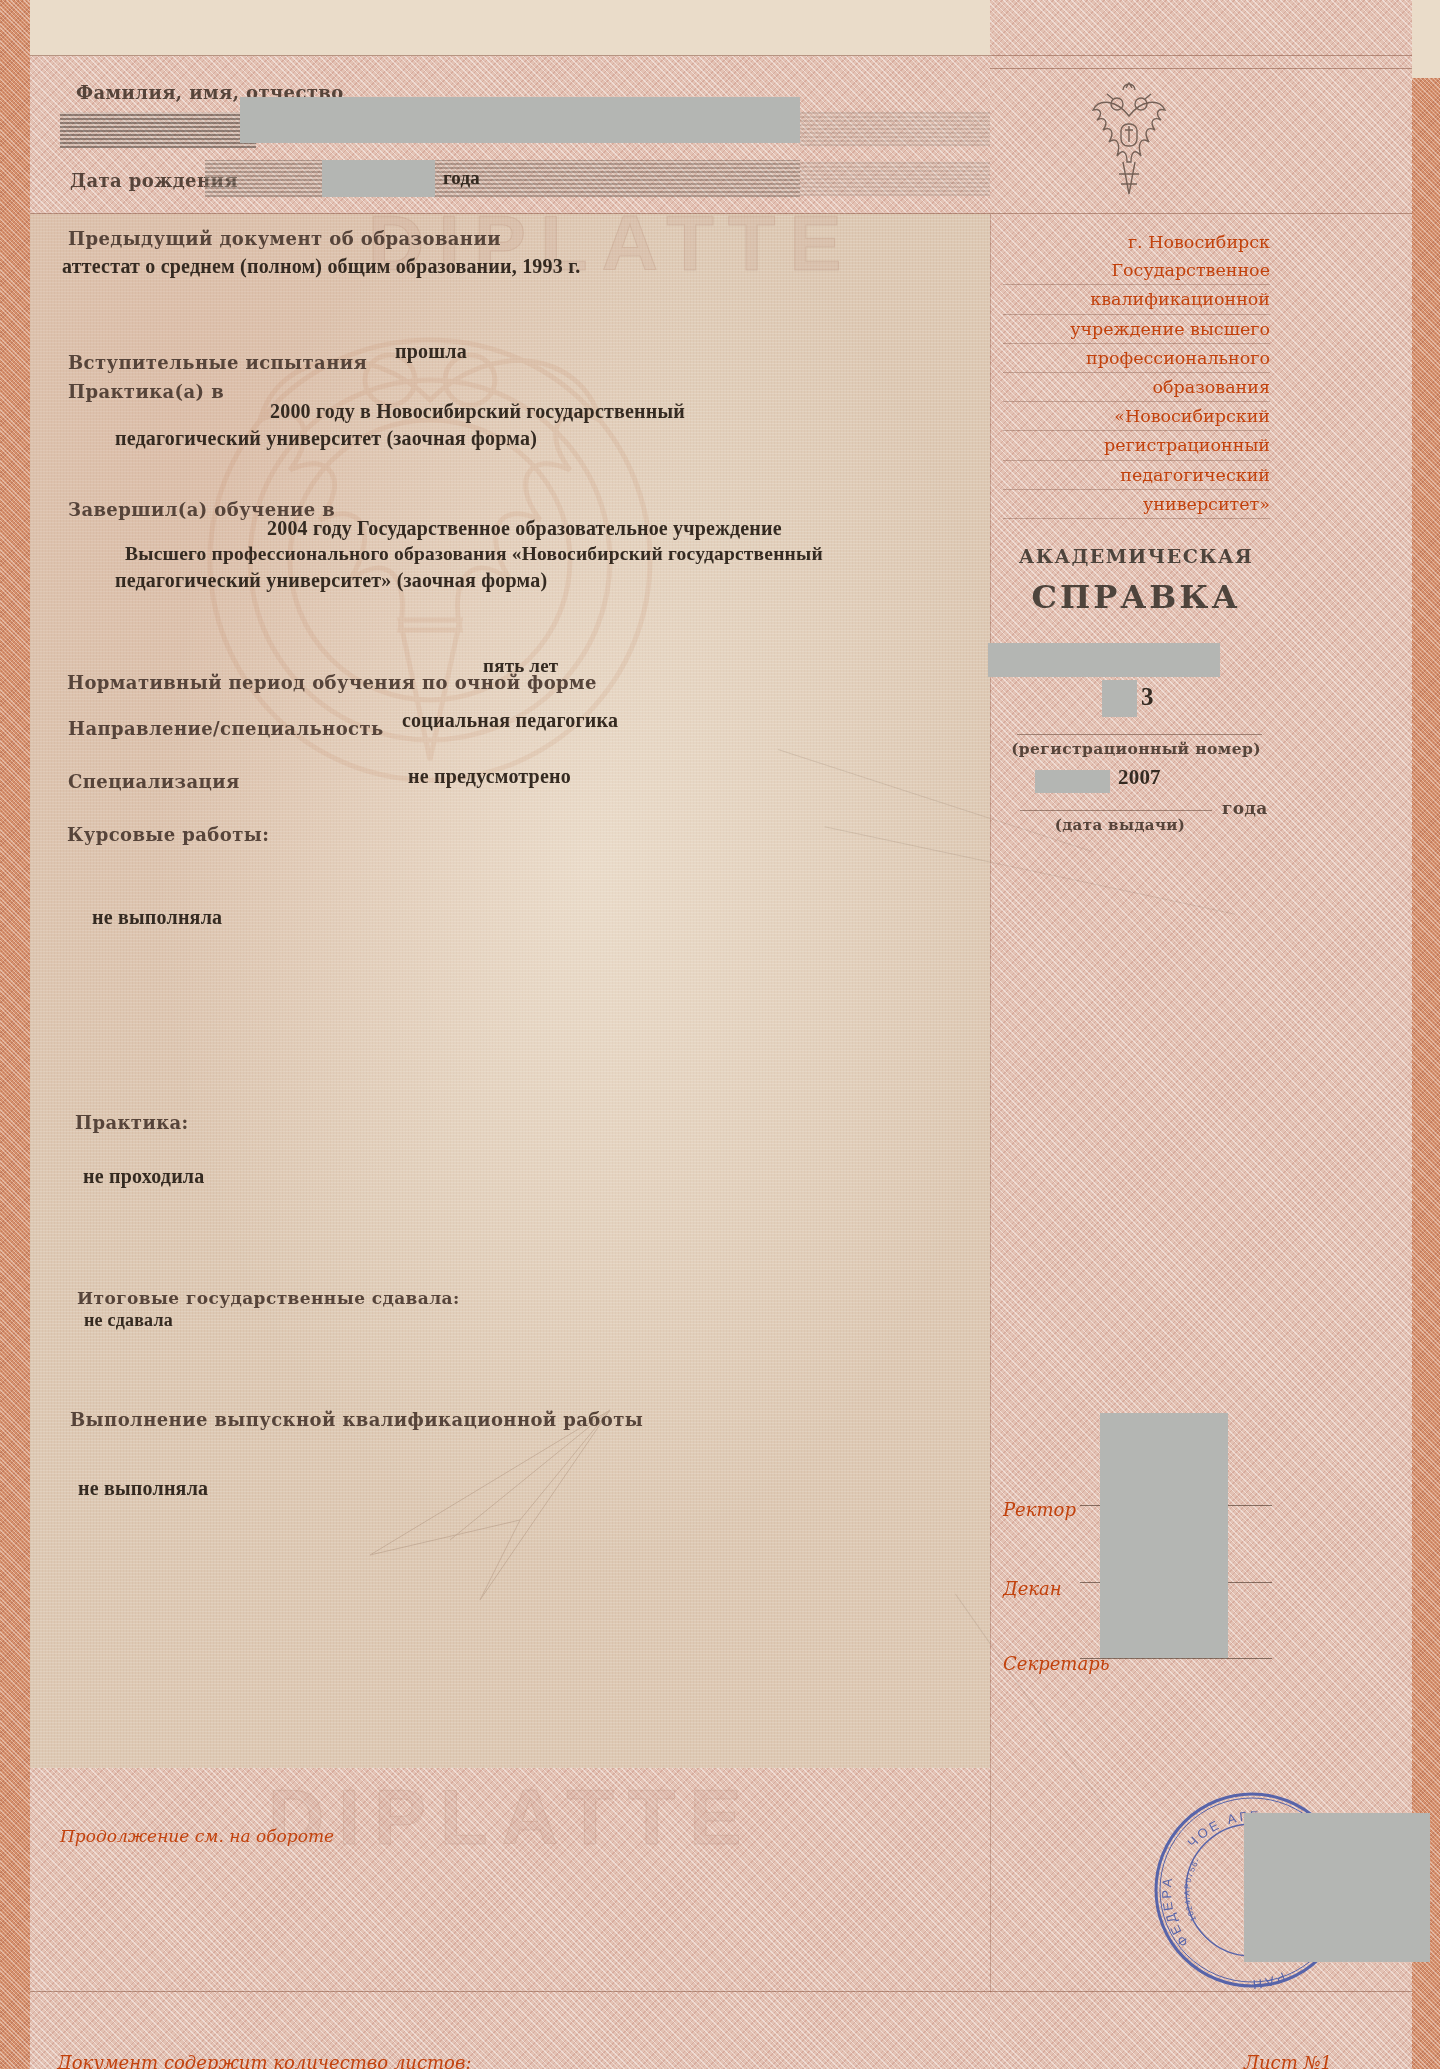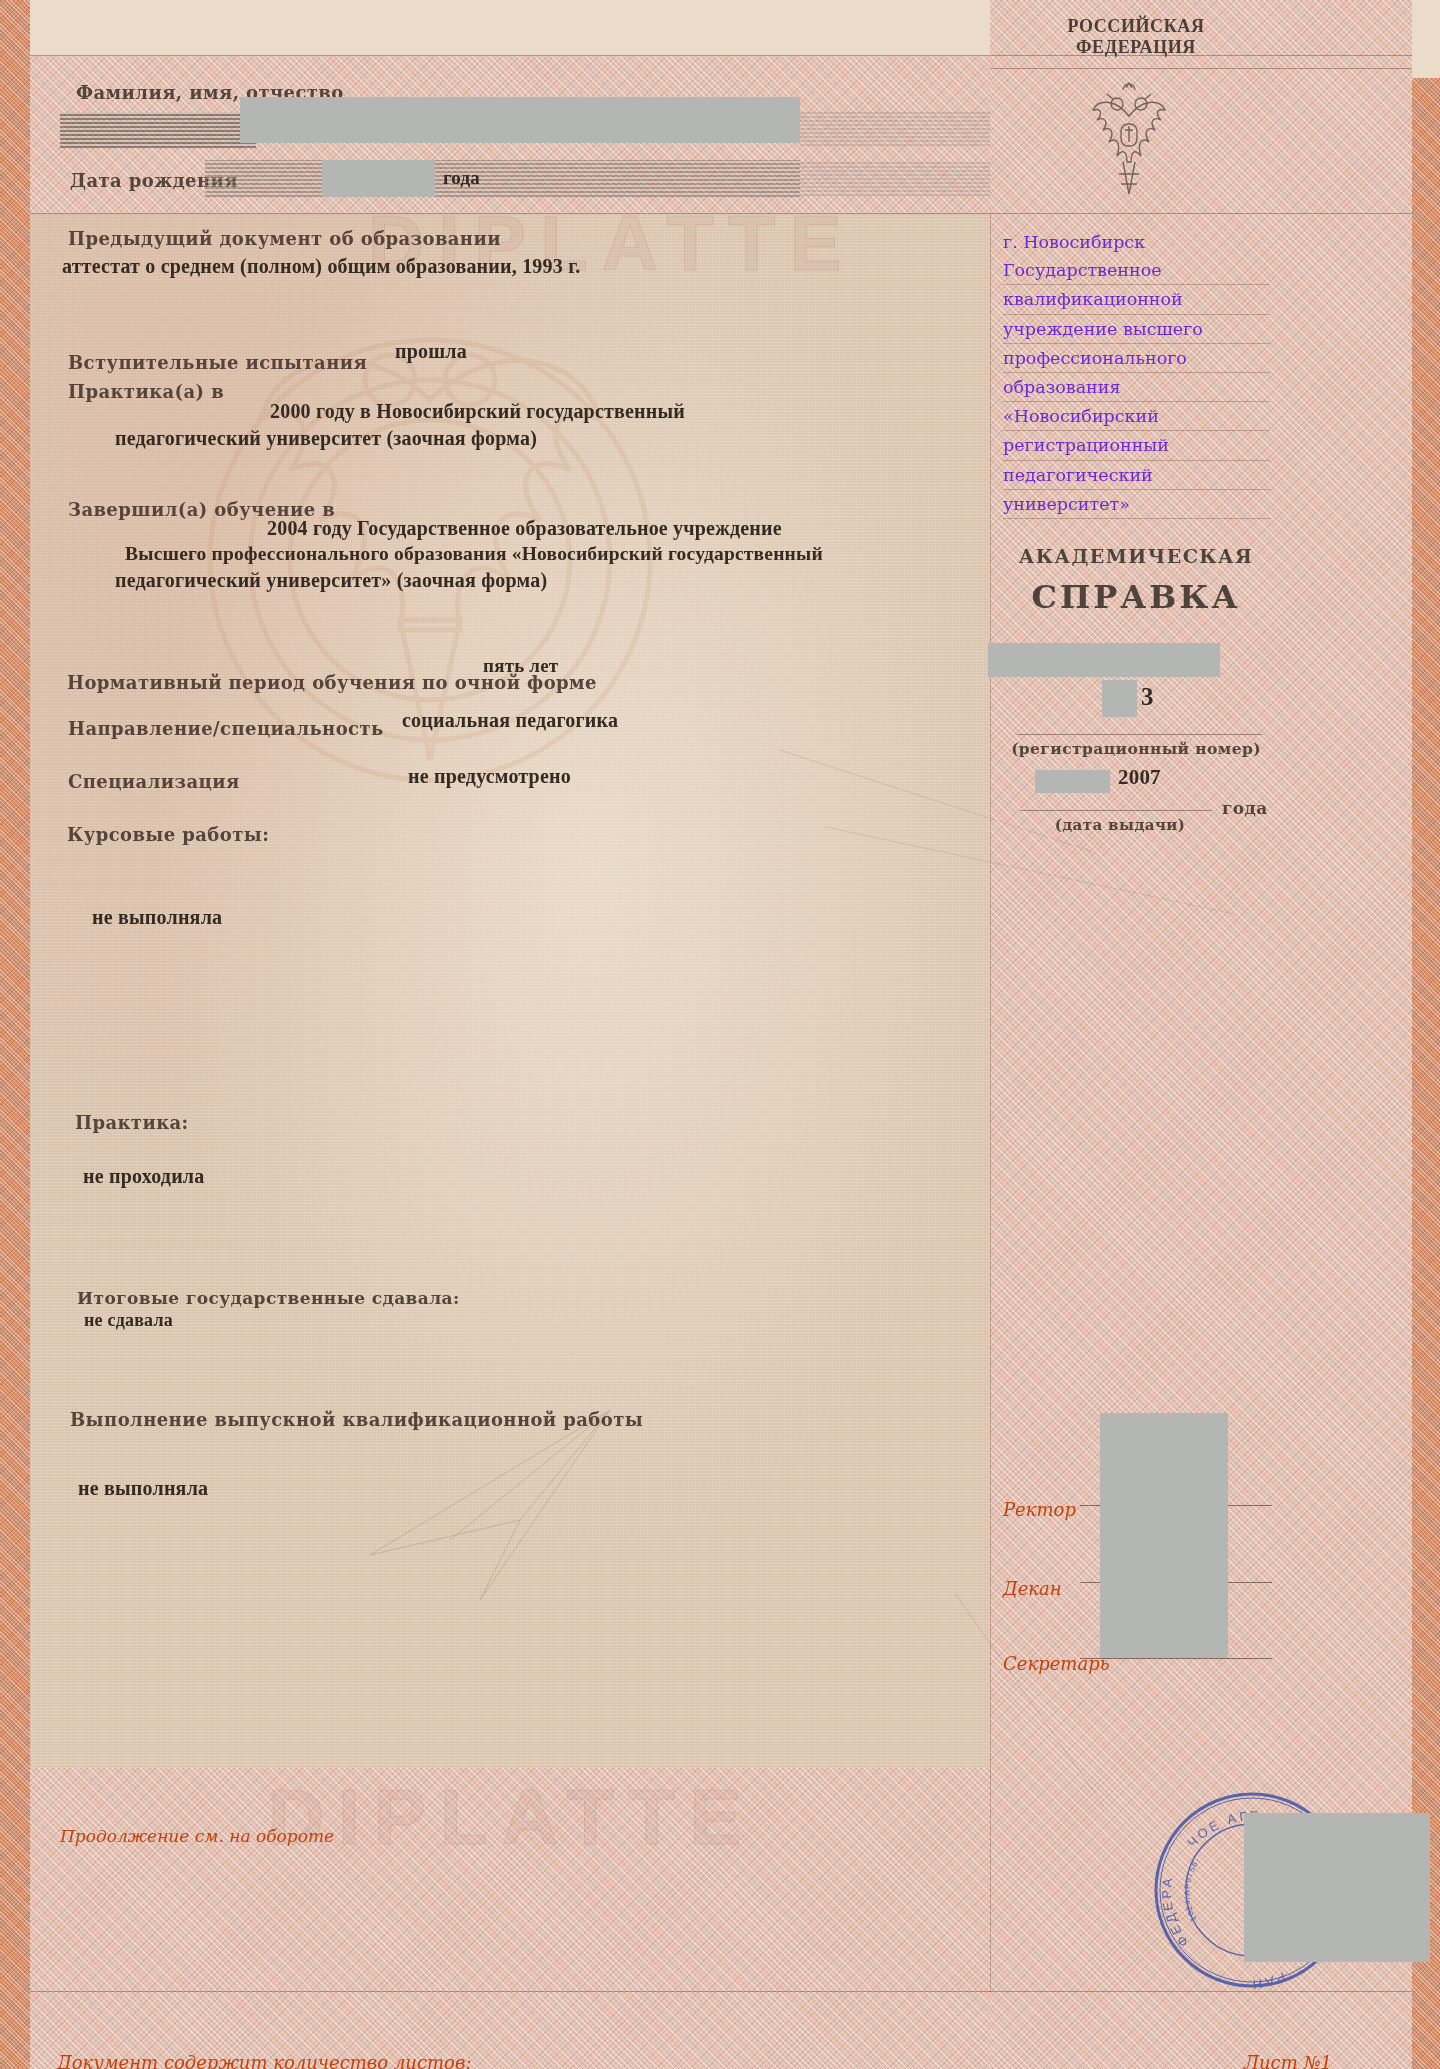--- a/index.html
+++ b/index.html
@@ -28,22 +28,22 @@
   .sigline{height:0;border-top:1px solid rgba(80,58,46,.65);}
   
   .lbl{font-family:"DejaVu Serif",serif;font-weight:600;color:#56443a;font-size:18px;
        letter-spacing:.4px;white-space:nowrap;}
   .typed{font-family:"Liberation Serif","DejaVu Serif",serif;font-weight:600;color:#342a21;
        font-size:20px;letter-spacing:.2px;white-space:nowrap;}
   .ital{font-family:"DejaVu Serif",serif;font-style:italic;color:#c2410c;font-size:18px;
        white-space:nowrap;margin-top:40px;}
   .fed{font-family:"Liberation Serif",serif;font-weight:700;color:#4c3e35;font-size:18px;
        letter-spacing:.6px;text-align:center;width:100%;}
-  .inst-row{height:28.2px;line-height:28.2px;text-align:left;
-       font-size:17.5px;font-weight:500;color:#6d28d9;white-space:nowrap;
+  .inst-row{height:28.2px;line-height:28.2px;text-align:right;
+       font-size:17.5px;font-weight:500;color:#c2410c;white-space:nowrap;
        border-bottom:1px solid rgba(125,85,68,.38);}
   .redact{background:#b4b6b3;}
   .fuzz-dark{background:repeating-linear-gradient(0deg, rgba(72,64,58,.55) 0 2px, rgba(196,186,176,.40) 2px 4px);
        filter:blur(.6px);}
   .fuzz-mid{background:repeating-linear-gradient(0deg, rgba(97,87,78,.42) 0 2px, rgba(205,193,182,.35) 2px 4px);
        filter:blur(.5px);}
   .fuzz-light{background:repeating-linear-gradient(0deg, rgba(120,108,97,.22) 0 2px, rgba(214,202,190,.22) 2px 4px);
        filter:blur(.5px);}
   .wm{font-family:"Liberation Sans",sans-serif;font-weight:700;font-size:78px;letter-spacing:14px;
       color:rgba(197,156,136,.16);-webkit-text-stroke:1px rgba(173,126,104,.22);white-space:nowrap;}
@@ -92,24 +92,20 @@
       <path d="M250,10 L10,155 L160,120 Z"></path>
       <path d="M250,10 L120,200 L160,120"></path>
       <path d="M250,10 L90,140"></path>
     </g>
   </svg>
 
   <div class="abs scratch" style="left:770px;top:800px;width:330px;height:1px;transform:rotate(18deg);"></div>
   <div class="abs scratch" style="left:820px;top:870px;width:420px;height:1px;transform:rotate(12deg);"></div>
   <div class="abs scratch" style="left:900px;top:1700px;width:260px;height:1px;transform:rotate(55deg);"></div>
 
-  <div class="abs" style="left:990px;top:16px;width:292px;">
-    <div class="fed">РОССИЙСКАЯ</div>
-    <div class="fed">ФЕДЕРАЦИЯ</div>
-  </div>
   <svg class="abs" style="left:1083px;top:82px;opacity:.82;" width="92" height="122" viewBox="0 0 92 122">
     <g fill="none" stroke="#5d4c42" stroke-width="1.4">
       <path d="M46,34 C34,18 16,16 10,28 C18,26 20,32 14,38 C22,34 26,40 20,48 C28,44 32,50 26,60 C34,54 38,62 34,74 C40,66 44,70 44,80 L48,80 C48,70 52,66 58,74 C54,62 58,54 66,60 C60,50 64,44 72,48 C66,40 70,34 78,38 C72,32 74,26 82,28 C76,16 58,18 46,34 Z"></path>
       <circle cx="34" cy="22" r="6"></circle>
         <circle cx="58" cy="22" r="6"></circle>
       <path d="M30,17 l-6,-5 M62,17 l6,-5"></path>
       <path d="M40,8 a6,6 0 0 1 12,0 M43,6 l3,-5 l3,5"></path>
       <rect x="38" y="42" width="16" height="22" rx="7"></rect>
       <path d="M42,48 h8 M46,44 v16"></path>
       <path d="M40,80 L46,112 L52,80 M36,92 h20 M38,102 h16"></path>

